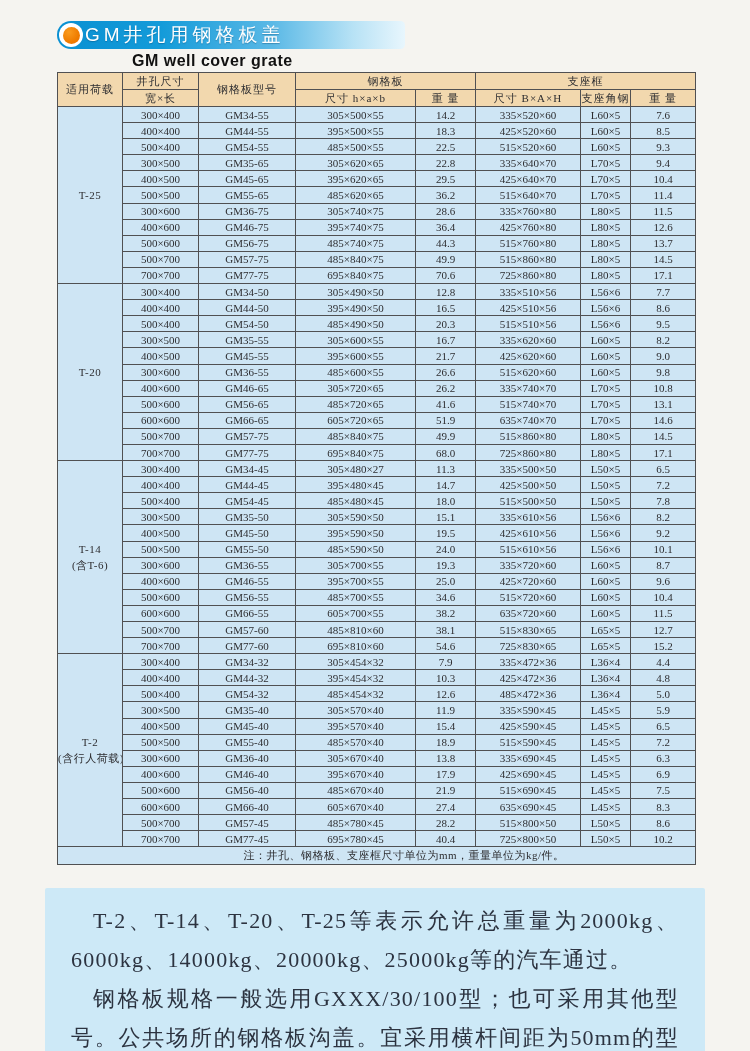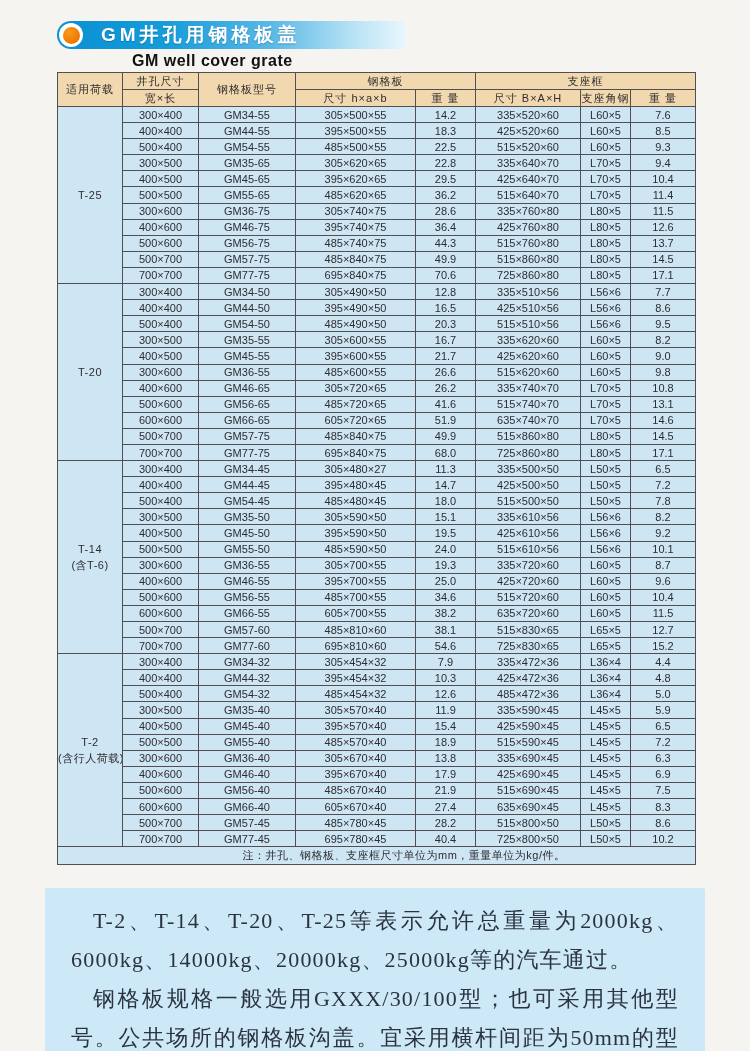--- a/index.html
+++ b/index.html
@@ -22,39 +22,40 @@
     position:absolute; left:2px; top:2px;
     width:24px; height:24px; border-radius:50%;
     background:#ffffff;
     display:flex; align-items:center; justify-content:center;
   }
   .banner .dot {
     width:17px; height:17px; border-radius:50%;
     background:radial-gradient(circle at 35% 30%, #fa9b1e 0%, #ef7c00 60%, #e86f00 100%);
   }
   .banner .banner-text {
-    position:absolute; left:44px; top:0;
+    position:absolute; left:28px; top:0;
     line-height:28px;
-    color:#ffffff; font-size:19px; font-weight:bold;
+    color:#ffffff; font-size:19px; font-weight:normal;
     letter-spacing:4px;
     text-shadow:0 1px 1px rgba(0,60,100,.35);
     white-space:nowrap;
   }
   .subtitle {
     position:absolute; left:132px; top:52px;
     font-size:16px; font-weight:bold; color:#111;
     letter-spacing:0.5px;
   }
 
   
   .spec-table {
     position:absolute; left:57px; top:72px;
     width:638px;
     border-collapse:collapse;
     table-layout:fixed;
+    font-family:Liberation Serif, serif;
   }
   .spec-table th, .spec-table td {
     border:1px solid #505052;
     font-size:11px;
     font-weight:normal;
     color:#2d2d30;
     text-align:center;
     vertical-align:middle;
     padding:0;
     overflow:hidden;

